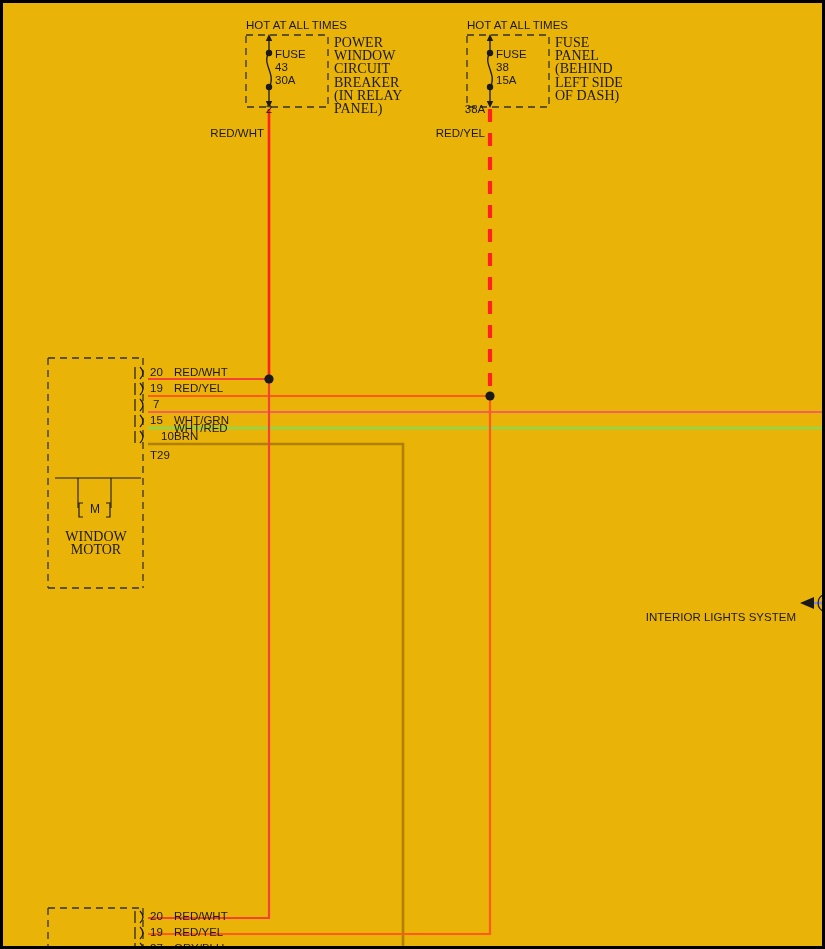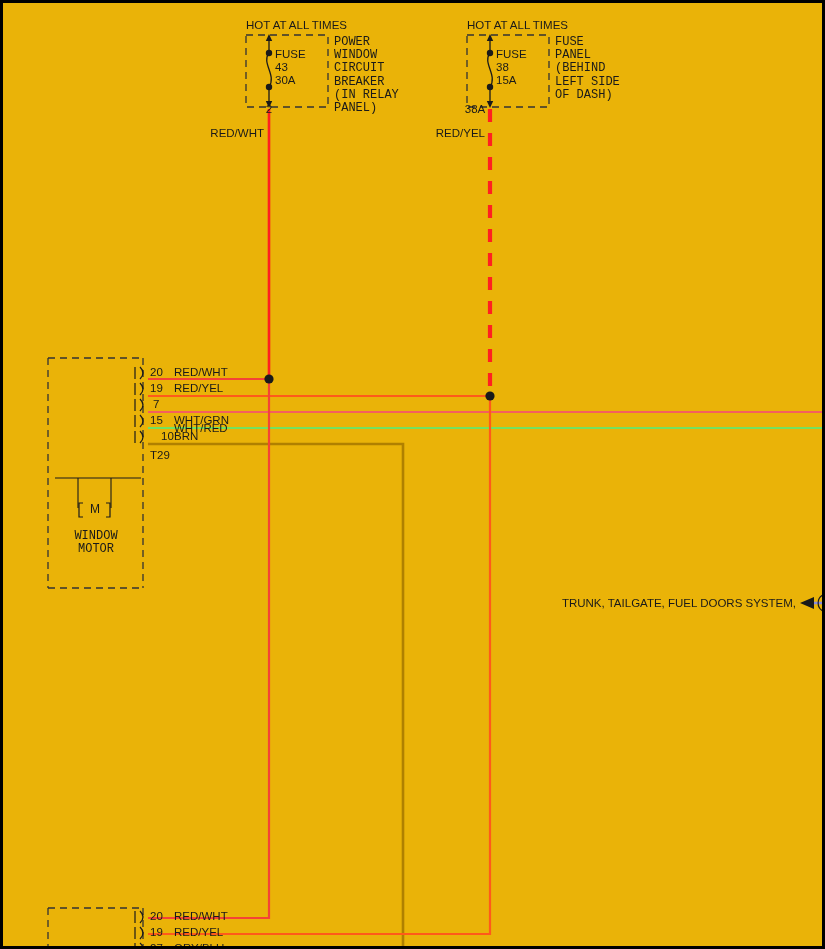--- a/index.html
+++ b/index.html
@@ -2,21 +2,21 @@
 <html><head>
 <meta charset="utf-8">
 <style>
   html,body{margin:0;padding:0;background:#ffffff;}
   body{width:825px;height:949px;overflow:hidden;font-family:"Liberation Sans",sans-serif;}
   #frame{position:relative;width:825px;height:949px;background:#eab308;box-sizing:border-box;border:3px solid #000000;overflow:hidden;}
   .canvas{position:absolute;left:0;top:0;width:825px;height:949px;}
   .txt{position:absolute;font-family:"Liberation Sans",sans-serif;font-size:11.5px;color:#1a1a1a;white-space:pre;line-height:13px;letter-spacing:0px;}
   .txt.c{text-align:center;}
   .txt.r{text-align:right;}
-  .blk{position:absolute;font-family:Liberation Mono, monospace;font-size:12px;color:#1a1a1a;line-height:13.2px;white-space:pre;}
+  .blk{position:absolute;font-family:Liberation Serif, serif;font-size:14px;color:#1a1a1a;line-height:13.2px;white-space:pre;}
   svg{display:block;overflow:visible;}
 </style>
 </head>
 <body>
 
 <div id="frame">
 
   <svg class="canvas" viewBox="0 0 825 949">
 
     <g>
@@ -149,21 +149,21 @@
   <div class="txt" style="left:130px;top:427px;margin-left:28px;">10</div>
   <div class="txt" style="left:171px;top:427px;">BRN</div>
 
   <div class="txt" style="left:147px;top:446px;">T29</div>
 
   <div class="txt c" style="left:73px;top:500px;width:38px;font-size:12px;">M</div>
   <div class="blk" style="left:59px;top:527px;text-align:center;width:68px;">WINDOW
 MOTOR</div>
 
 
-  <div class="txt r" style="left:545px;top:594px;width:248px;">TRUNK, TAILGATE, FUEL DOORS SYSTEM,</div>
+  <div class="txt r" style="left:545px;top:608px;width:248px;">INTERIOR LIGHTS SYSTEM</div>
 
   <div class="txt" style="left:147px;top:907px;">20</div>
   <div class="txt" style="left:171px;top:907px;">RED/WHT</div>
 
   <div class="txt" style="left:147px;top:923px;">19</div>
   <div class="txt" style="left:171px;top:923px;">RED/YEL</div>
 
   <div class="txt" style="left:147px;top:939px;">27</div>
   <div class="txt" style="left:171px;top:939px;">GRY/BLU</div>
 

